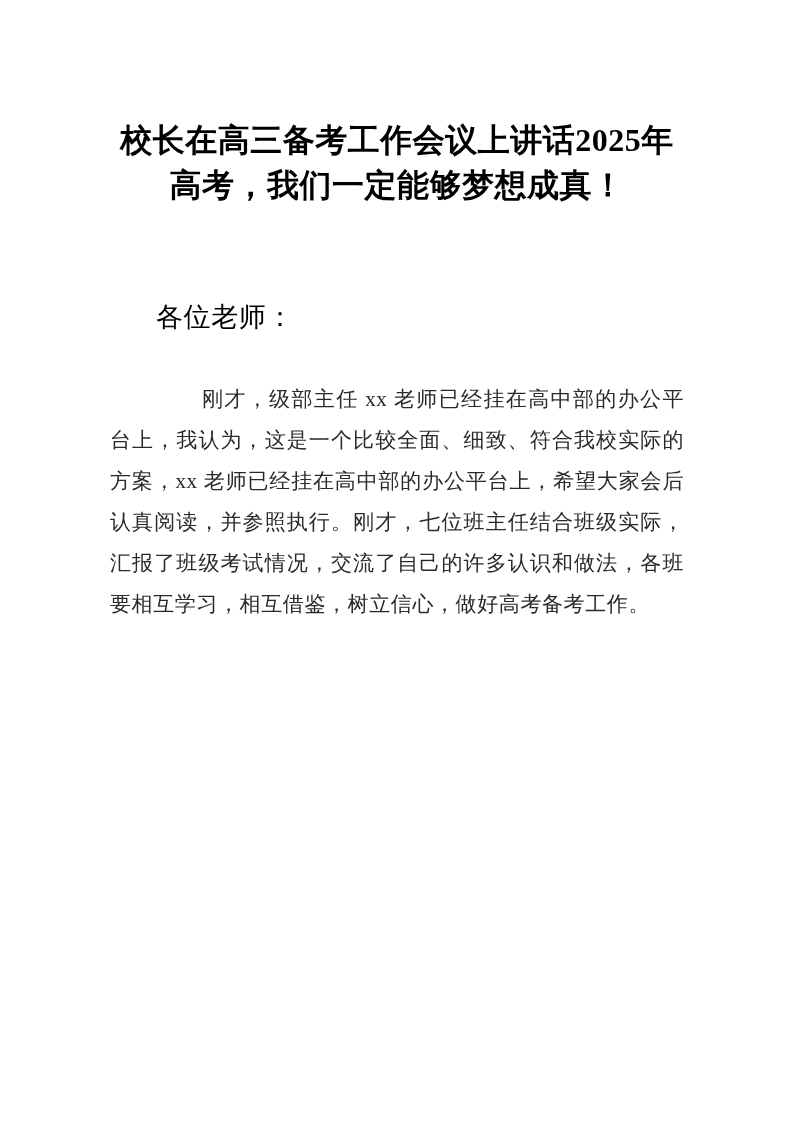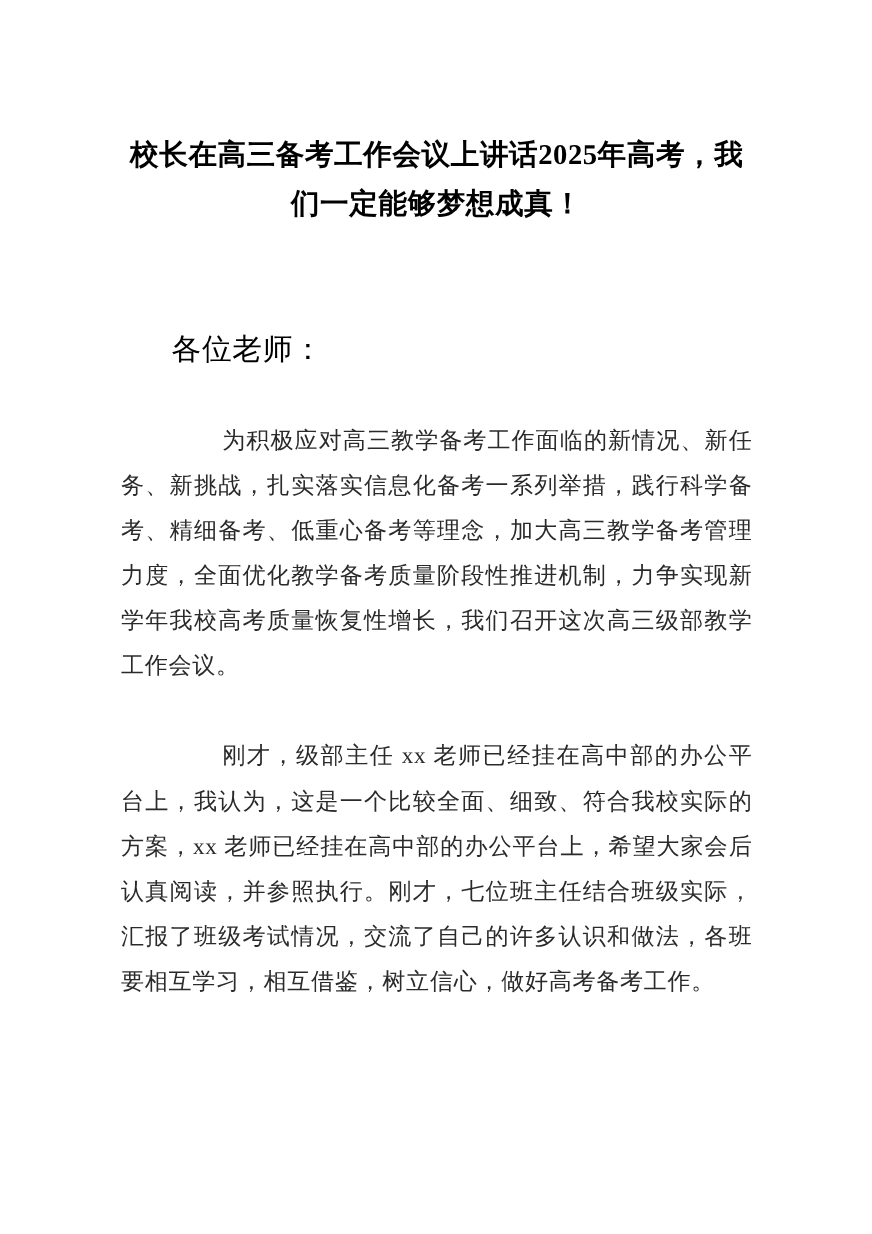--- a/index.html
+++ b/index.html
@@ -25,21 +25,21 @@
     position: absolute;
     left: 110px;
     top: 0;
     width: 574px;
   }
 
   
   .doc-title {
     margin: 0;
     padding-top: 118px;
-    font-size: 26px;
+    font-size: 32px;
     line-height: 45px;
     font-weight: bold;
     color: #000000;
     text-align: center;
     letter-spacing: 0.5px;
     font-family: "Liberation Serif", "DejaVu Serif", serif;
   }
 
   
   .salutation {
@@ -70,19 +70,18 @@
 </head>
 <body>
 
 <div class="page">
   <div class="doc-body">
 
     <h1 class="doc-title">校长在高三备考工作会议上讲话2025年高考，我们一定能够梦想成真！</h1>
 
     <p class="salutation">各位老师：</p>
 
-    <p class="para para-gap-1">为积极应对高三教学备考工作面临的新情况、新任务、新挑战，扎实落实信息化备考一系列举措，践行科学备考、精细备考、低重心备考等理念，加大高三教学备考管理力度，全面优化教学备考质量阶段性推进机制，力争实现新学年我校高考质量恢复性增长，我们召开这次高三级部教学工作会议。</p>
 
     <p class="para para-gap-2">刚才，级部主任 xx 老师已经挂在高中部的办公平台上，我认为，这是一个比较全面、细致、符合我校实际的方案，xx 老师已经挂在高中部的办公平台上，希望大家会后认真阅读，并参照执行。刚才，七位班主任结合班级实际，汇报了班级考试情况，交流了自己的许多认识和做法，各班要相互学习，相互借鉴，树立信心，做好高考备考工作。</p>
 
 
   </div>
 </div>
 
 </body></html>

